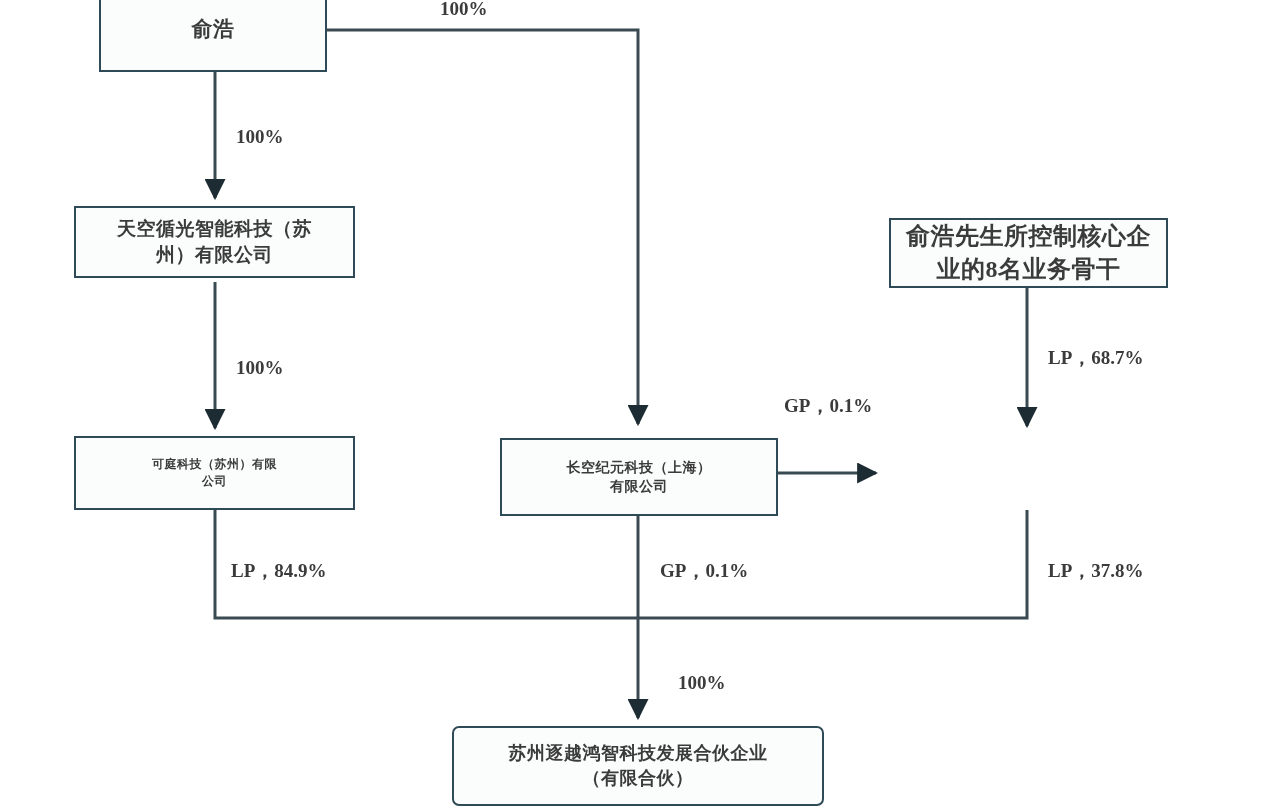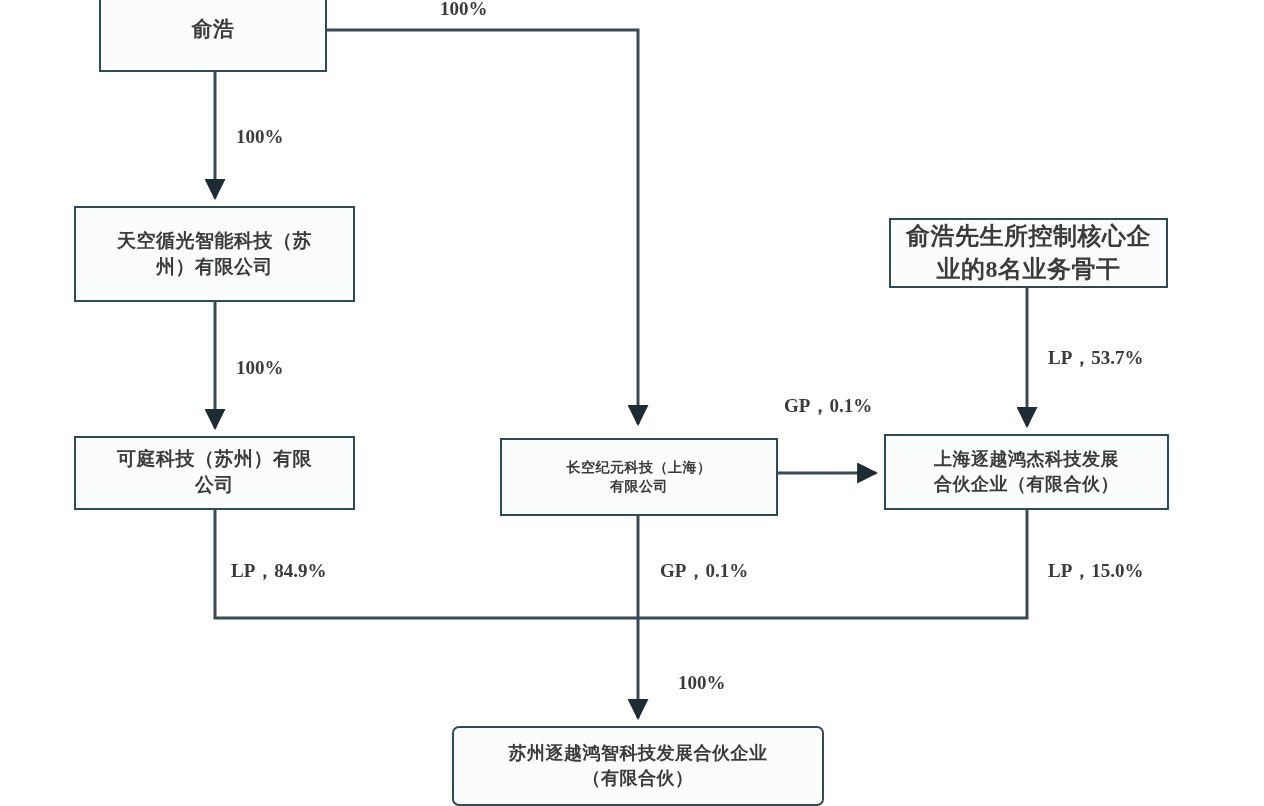--- a/index.html
+++ b/index.html
@@ -39,22 +39,22 @@
     letter-spacing: 0.5px;
     line-height: 1.38;
     z-index: 2;
   }
   .node .node-text {
     display: block;
     padding: 0 6px;
     white-space: pre-line;
   }
   .n-person   { left: 99px;  top: -14px; width: 228px; height: 86px;  font-size: 21px; }
-  .n-sky      { left: 74px;  top: 206px; width: 281px; height: 96px;  font-size: 19px; }
-  .n-keting   { left: 74px;  top: 436px; width: 281px; height: 74px;  font-size: 19px; font-family: Liberation Mono, monospace; }
+  .n-sky      { left: 74px;  top: 206px; width: 281px; height: 72px;  font-size: 19px; }
+  .n-keting   { left: 74px;  top: 436px; width: 281px; height: 74px;  font-size: 12px; }
   .n-changkong{ left: 500px; top: 438px; width: 278px; height: 78px;  font-size: 14px; }
   .n-backbone { left: 889px; top: 218px; width: 279px; height: 70px;  font-size: 24px; }
   .n-shanghai { left: 884px; top: 434px; width: 285px; height: 76px;  font-size: 18px; }
   .n-suzhou   { left: 452px; top: 726px; width: 372px; height: 80px;  font-size: 18px; border-radius: 7px; }
 
   .edge-label {
     position: absolute;
     color: #3b3b3b;
     font-weight: bold;
     font-size: 19px;
@@ -120,33 +120,29 @@
   <div class="node n-changkong">
     <span class="node-text">长空纪元科技（上海）
 有限公司</span>
   </div>
 
   <div class="node n-backbone">
     <span class="node-text">俞浩先生所控制核心企
 业的8名业务骨干</span>
   </div>
 
-  <div class="node n-shanghai">
-    <span class="node-text">上海逐越鸿杰科技发展
-合伙企业（有限合伙）</span>
-  </div>
 
   <div class="node n-suzhou">
     <span class="node-text">苏州逐越鸿智科技发展合伙企业
 （有限合伙）</span>
   </div>
 
   <div class="edge-label lbl-top-right">100%</div>
   <div class="edge-label lbl-person-sky">100%</div>
   <div class="edge-label lbl-sky-keting">100%</div>
   <div class="edge-label lbl-gp-right">GP，0.1%</div>
-  <div class="edge-label lbl-lp-999">LP，53.7%</div>
+  <div class="edge-label lbl-lp-999">LP，68.7%</div>
   <div class="edge-label lbl-lp-849">LP，84.9%</div>
   <div class="edge-label lbl-gp-01">GP，0.1%</div>
-  <div class="edge-label lbl-lp-150">LP，15.0%</div>
+  <div class="edge-label lbl-lp-150">LP，37.8%</div>
   <div class="edge-label lbl-bottom-100">100%</div>
 
 </div>
 
 </body></html>

